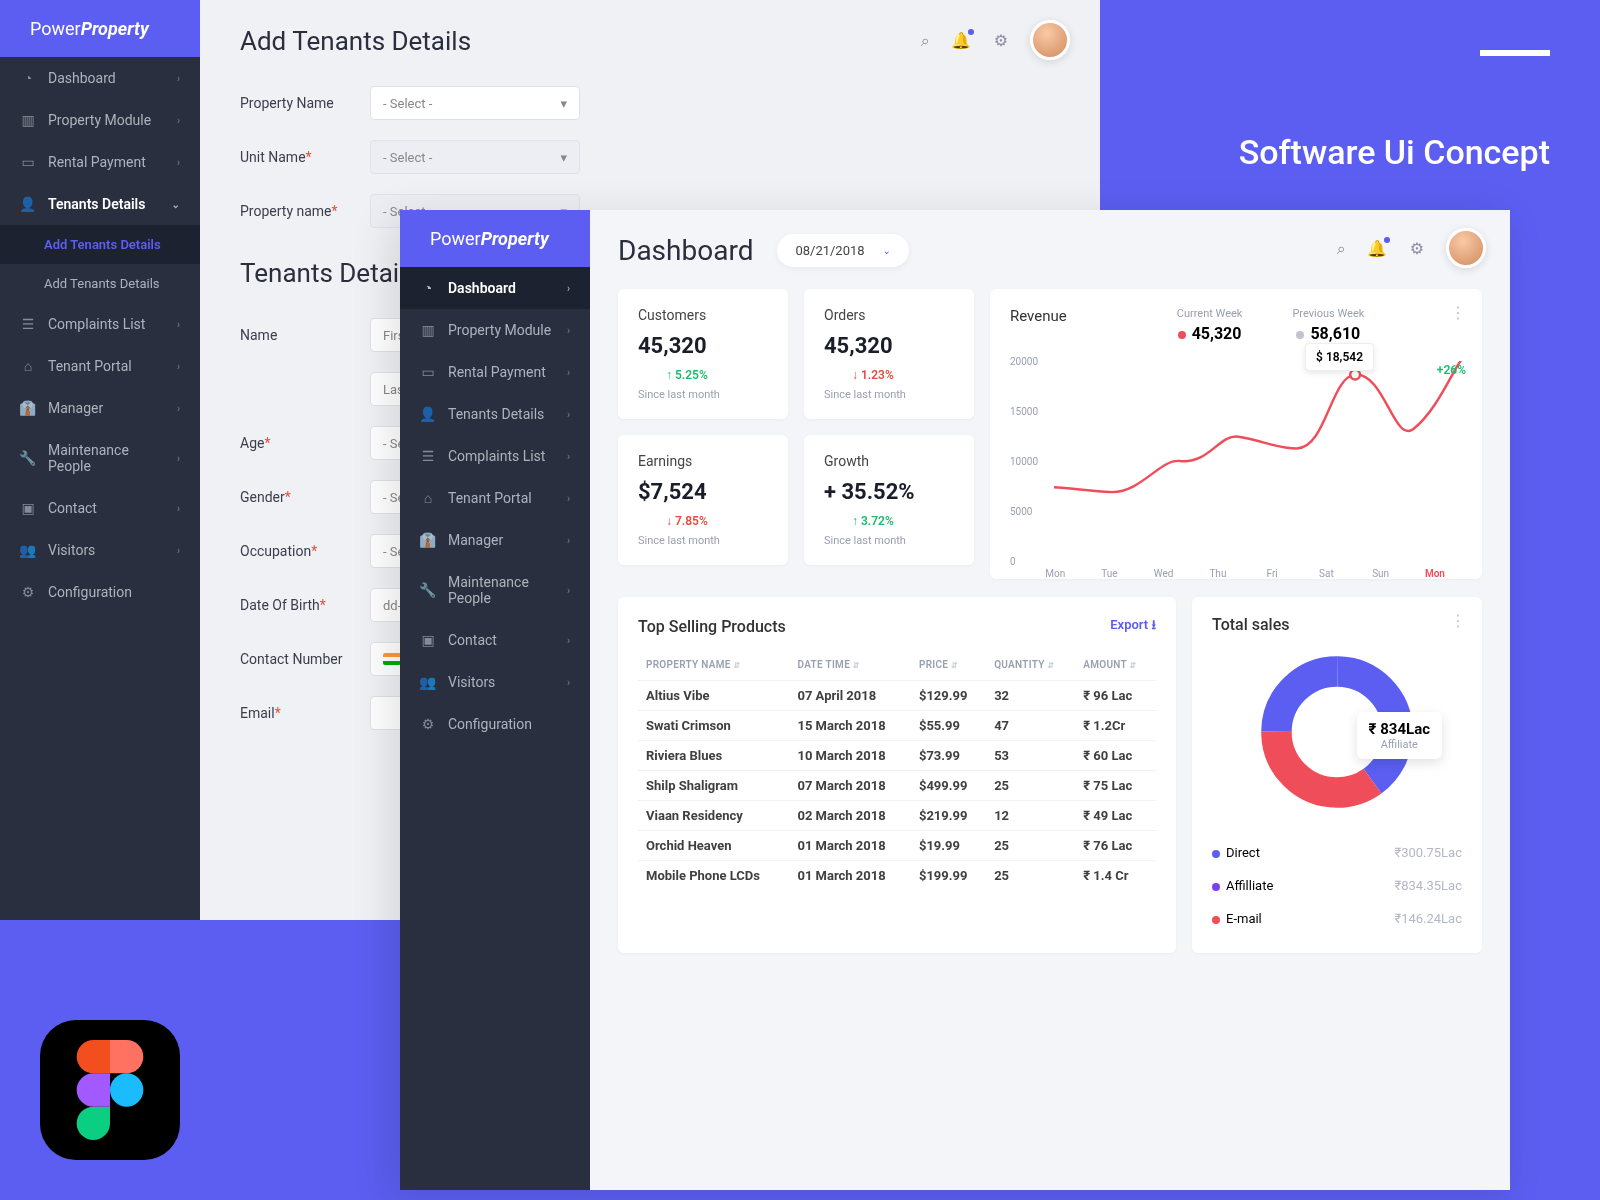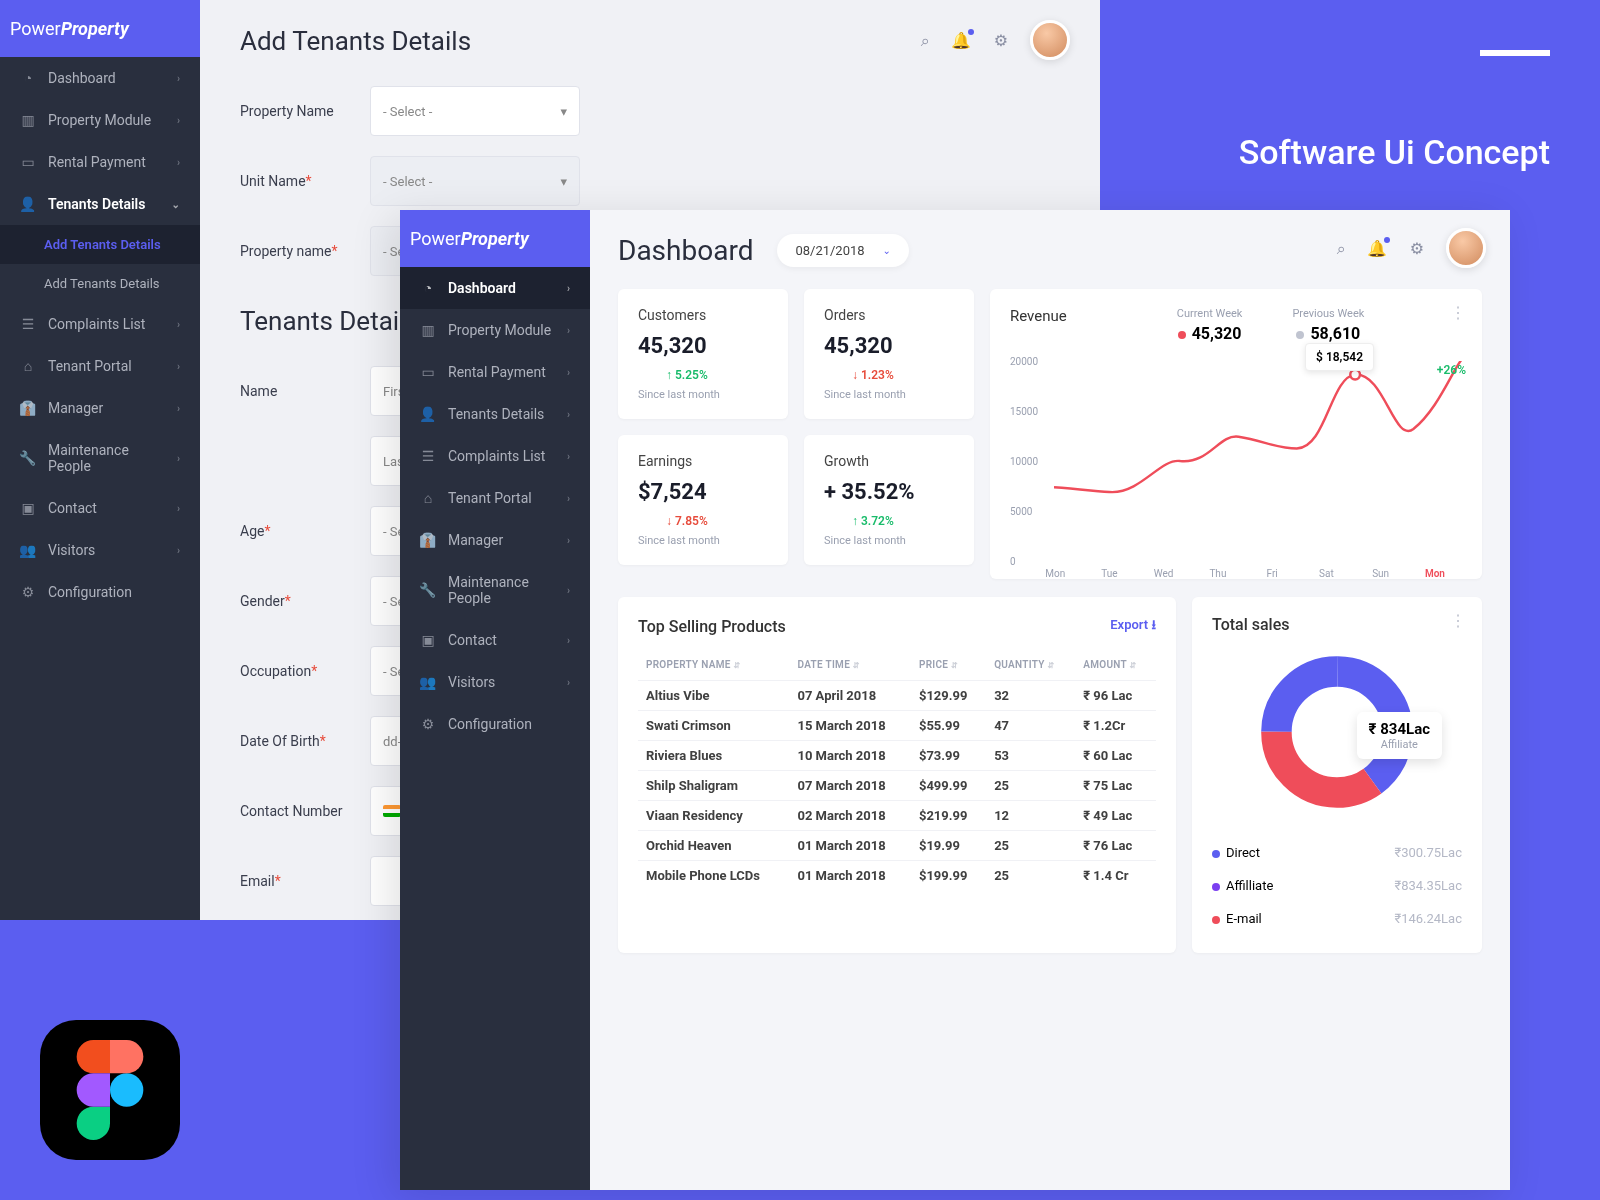--- a/index.html
+++ b/index.html
@@ -1,39 +1,39 @@
 <!DOCTYPE html>
 <html><head>
 <meta charset="utf-8">
 <style>
 * { box-sizing: border-box; margin: 0; padding: 0; font-family: -apple-system, BlinkMacSystemFont, 'Segoe UI', Roboto, sans-serif; }
 body { background: #5b5ef0; width: 1600px; height: 1200px; overflow: hidden; position: relative; }
 
 
 .panel1 { position: absolute; left: 0; top: 0; width: 1100px; height: 920px; background: #f0f1f5; display: flex; }
 .sidebar1 { width: 200px; background: #292f3e; color: #aeb2bd; font-size: 14px; }
-.brand { background: #5b5ef0; color: #fff; padding: 18px 10px; font-size: 18px; }
+.brand { background: #5b5ef0; color: #fff; padding: 18px 30px; font-size: 18px; }
 .brand strong { font-weight: 700; font-style: italic; }
 .navitem { display: flex; align-items: center; gap: 12px; padding: 13px 20px; cursor: pointer; }
 .navitem .ico { width: 16px; display: inline-flex; justify-content: center; opacity: .7; }
 .navitem .chev { margin-left: auto; font-size: 10px; opacity: .6; }
 .navitem.active { background: #1d2230; color: #fff; font-weight: 600; }
 .navitem.active2 { color: #fff; font-weight: 600; }
 .subitem { padding: 12px 20px 12px 44px; font-size: 13px; cursor: pointer; }
 .subitem.active { color: #5b5ef0; font-weight: 600; background: #1d2230; }
 .panel1 .content { flex: 1; padding: 26px 40px; position: relative; }
 .topicons { position: absolute; right: 30px; top: 20px; display: flex; gap: 22px; align-items: center; color: #8a8fa3; }
 .topicons .avatar { width: 40px; height: 40px; border-radius: 50%; background: radial-gradient(circle at 40% 30%, #f9c9a6, #d18b5e); border: 3px solid #fff; box-shadow: 0 2px 8px rgba(0,0,0,.12); }
 .bell { position: relative; }
 .bell::after { content:''; position:absolute; top:-2px; right:-2px; width:6px; height:6px; background:#5b5ef0; border-radius:50%; }
 .h1 { font-size: 26px; color: #2a2e3d; font-weight: 400; margin-bottom: 30px; }
 .frow { display: flex; align-items: center; margin-bottom: 20px; }
 .flabel { width: 130px; font-size: 14px; color: #3a3e4d; }
 .req { color: #e74c3c; }
-.finput { flex: 0 0 210px; height: 50px; border: 1px solid #e0e2ea; border-radius: 4px; background: #fff; padding: 16px 12px; font-size: 13px; color: #888; display: flex; align-items: center; justify-content: space-between; }
+.finput { flex: 0 0 210px; height: 34px; border: 1px solid #e0e2ea; border-radius: 4px; background: #fff; padding: 16px 12px; font-size: 13px; color: #888; display: flex; align-items: center; justify-content: space-between; }
 .finput.gray { background: #eceef3; }
 .flag { width:18px; height:12px; background: linear-gradient(#f93 33%, #fff 33% 66%, #0a0 66%); border-radius:2px; margin-right:6px; }
 
 
 .titleblock { position: absolute; right: 50px; top: 50px; text-align: right; color: #fff; }
 .titleblock .bar { width: 70px; height: 6px; background: #fff; margin-left: auto; margin-bottom: 28px; }
 .titleblock h2 { font-size: 34px; font-weight: 500; line-height: 1.35; }
 
 
 .panel2 { position: absolute; left: 400px; top: 210px; width: 1110px; height: 980px; background: #f4f5f9; display: flex; box-shadow: -8px 8px 40px rgba(0,0,0,.12); }

